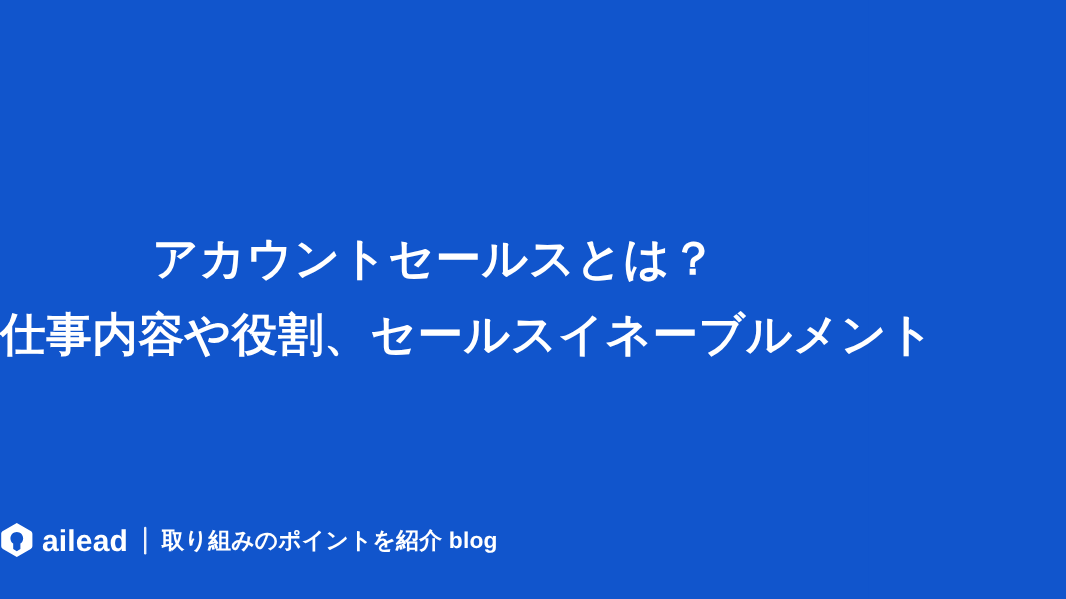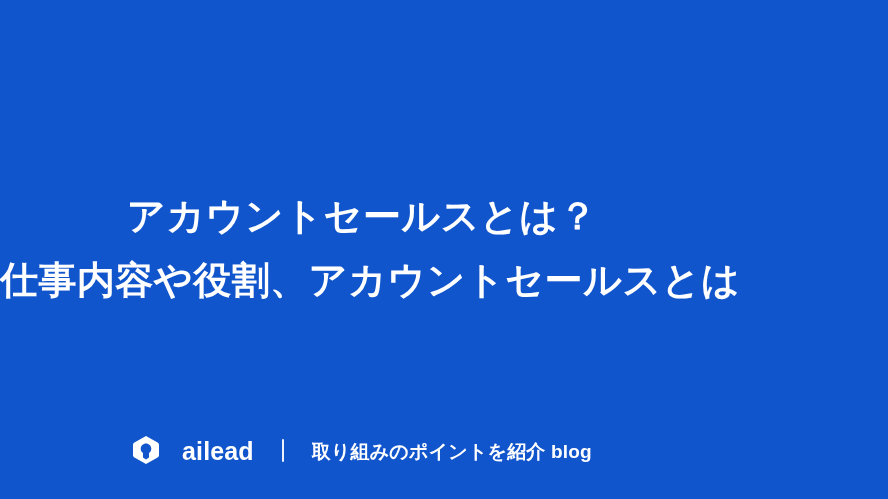--- a/index.html
+++ b/index.html
@@ -57,22 +57,21 @@
   }
 
   
   .brand {
     position: absolute;
     left: 0;
     right: 0;
     bottom: 34px;
     display: flex;
     align-items: center;
-    justify-content: center;
-    gap: 15px;
+    gap: 0px;
     color: #ffffff;
   }
 
   .brand-logo {
     display: block;
     width: 28px;
     height: 30px;
     margin-right: 7px;
     flex: none;
   }
@@ -109,21 +108,21 @@
     top: 1px;
   }
 </style>
 </head>
 <body style="background: rgb(17, 85, 204);">
 
 <div class="card" style="background: rgb(17, 85, 204);">
 
   <div class="headline">
     <span class="headline-line headline-line-1">アカウントセールスとは？</span>
-    <span class="headline-line headline-line-2">仕事内容や役割、アカウントセールスとは</span>
+    <span class="headline-line headline-line-2">仕事内容や役割、セールスイネーブルメント</span>
   </div>
 
   <div class="brand">
 
     <span class="brand-logo">
       <svg viewBox="0 0 28 30" width="28" height="30" aria-hidden="true">
         <path d="M14 0.9 L25.6 7.6 C26.5 8.1 27.0 9.0 27.0 10.0
                  L27.0 20.0 C27.0 21.0 26.5 21.9 25.6 22.4
                  L14 29.1 L2.4 22.4 C1.5 21.9 1.0 21.0 1.0 20.0
                  L1.0 10.0 C1.0 9.0 1.5 8.1 2.4 7.6 Z" fill="#ffffff"></path>

